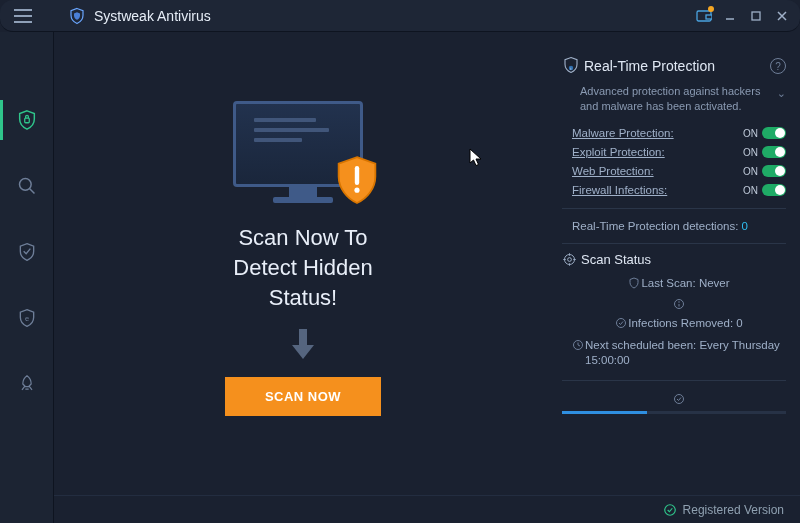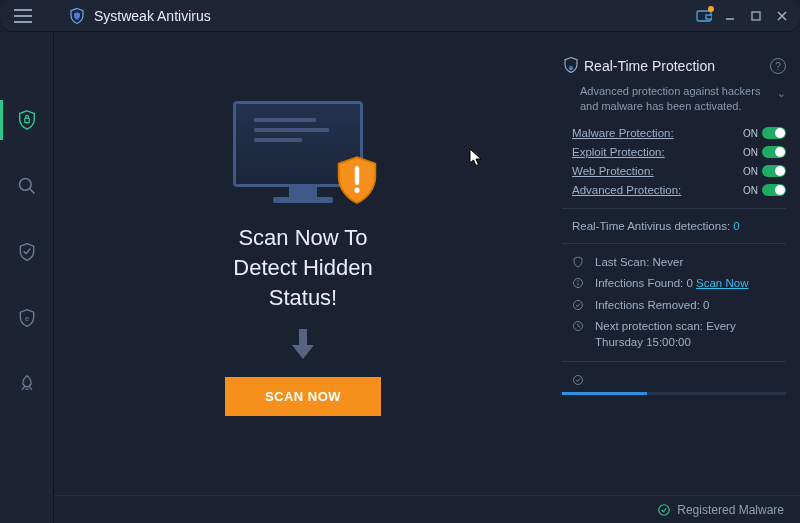--- a/index.html
+++ b/index.html
@@ -47,21 +47,21 @@
   .toggle-row { display: flex; align-items: center; justify-content: space-between; padding: 3.5px 0 3.5px 10px; }
   .toggle-row .lbl { color: #9fb0c8; text-decoration: underline; }
   .toggle-wrap { display: flex; align-items: center; gap: 4px; }
   .toggle-on { font-size: 10px; color: #bfcad9; }
   .switch { width: 24px; height: 12px; background: #1fab66; border-radius: 6px; position: relative; cursor: pointer; }
   .switch::after { content: ""; position: absolute; right: 1px; top: 1px; width: 10px; height: 10px; background: #fff; border-radius: 50%; }
   .divider { height: 1px; background: #2a3548; margin: 8px 0; }
   .stat-line { padding: 3px 0 3px 10px; color: #9fb0c8; }
   .stat-line .num { color: #2fbef0; }
   .link { color: #2fbef0; text-decoration: underline; cursor: pointer; }
-  .sub-item { display: flex; align-items: flex-start; gap: 11px; padding: 3px 0 3px 10px; color: #9fb0c8; line-height: 1.35; }
+  .sub-item { display: flex; align-items: flex-start; gap: 1px; padding: 3px 0 3px 10px; color: #9fb0c8; line-height: 1.35; justify-content: center; }
   .sub-item .ic { flex-shrink: 0; margin-top: 1px; color: #6e7e98; }
   .progress { height: 3px; margin-top: 3px; background: #273246; position: relative; }
   .progress::after { content: ""; position: absolute; left: 0; top: 0; height: 100%; width: 38%; background: #2f8fe0; }
 
   
   .footer { position: absolute; bottom: 0; left: 54px; right: 0; height: 28px; display: flex; align-items: center; justify-content: flex-end; padding-right: 16px; font-size: 12px; color: #8fa0b0; border-top: 1px solid #232d40; }
   .footer .tick { color: #2fc58b; margin-right: 6px; }
 
   .cursor { position: absolute; left: 469px; top: 148px; color: #fff; pointer-events: none; }
 </style>
@@ -202,77 +202,84 @@
         </span>
     </div>
     <div class="toggle-row">
       <span class="lbl">Web Protection:</span>
       <span class="toggle-wrap">
           <span class="toggle-on">ON</span>
           <span class="switch"></span>
         </span>
     </div>
     <div class="toggle-row">
-      <span class="lbl">Advanced Protection:</span>
+      <span class="lbl">Firewall Infections:</span>
       <span class="toggle-wrap">
           <span class="toggle-on">ON</span>
           <span class="switch"></span>
         </span>
     </div>
 
     <div class="divider"></div>
     <div class="stat-line">
-      <span>Real-Time Antivirus detections:</span> <span class="num">0</span>
+      <span>Real-Time Protection detections:</span> <span class="num">0</span>
     </div>
     <div class="divider"></div>
 
+    <div class="section-head" style="font-size:13px;margin-bottom:6px">
+      <svg width="15" height="15" viewBox="0 0 24 24">
+          <circle cx="12" cy="12" r="8" fill="none" stroke="#9fb0c8" stroke-width="1.5"></circle>
+          <circle cx="12" cy="12" r="3" fill="none" stroke="#9fb0c8" stroke-width="1.5"></circle>
+          <path d="M12 2v4M12 18v4M2 12h4M18 12h4" stroke="#9fb0c8" stroke-width="1.5"></path>
+        </svg>
+      <span>Scan Status</span>
+    </div>
     <div class="sub-item">
       <svg class="ic" width="12" height="12" viewBox="0 0 24 24">
           <path d="M12 2l8 3v6c0 5-3.5 9-8 11-4.5-2-8-6-8-11V5l8-3z" fill="none" stroke="currentColor" stroke-width="2"></path>
         </svg>
       <span><span>Last Scan:</span> <span>Never</span></span>
     </div>
     <div class="sub-item">
       <svg class="ic" width="12" height="12" viewBox="0 0 24 24">
           <circle cx="12" cy="12" r="9" fill="none" stroke="currentColor" stroke-width="2"></circle>
           <line x1="12" y1="8" x2="12" y2="8" stroke="currentColor" stroke-width="3" stroke-linecap="round"></line>
           <line x1="12" y1="12" x2="12" y2="17" stroke="currentColor" stroke-width="2"></line>
         </svg>
-      <span><span>Infections Found:</span> <span class="num">0</span> <span class="link">Scan Now</span></span>
     </div>
     <div class="sub-item">
       <svg class="ic" width="12" height="12" viewBox="0 0 24 24">
           <circle cx="12" cy="12" r="9" fill="none" stroke="currentColor" stroke-width="2"></circle>
           <path d="M8 12l3 3 5-6" fill="none" stroke="currentColor" stroke-width="2"></path>
         </svg>
       <span><span>Infections Removed:</span> <span class="num">0</span></span>
     </div>
     <div class="sub-item">
       <svg class="ic" width="12" height="12" viewBox="0 0 24 24">
           <circle cx="12" cy="12" r="9" fill="none" stroke="currentColor" stroke-width="2"></circle>
           <path d="M12 7v5l4 2" fill="none" stroke="currentColor" stroke-width="2"></path>
         </svg>
-      <span><span>Next protection scan:</span> <span>Every Thursday 15:00:00</span></span>
+      <span><span>Next scheduled been:</span> <span>Every Thursday 15:00:00</span></span>
     </div>
 
     <div class="divider"></div>
 
     <div class="sub-item">
       <svg class="ic" width="12" height="12" viewBox="0 0 24 24">
           <circle cx="12" cy="12" r="9" fill="none" stroke="currentColor" stroke-width="2"></circle>
           <path d="M8 12l3 3 5-6" fill="none" stroke="currentColor" stroke-width="2"></path>
         </svg>
     </div>
     <div class="progress"></div>
   </div>
 </div>
 
 <div class="footer">
   <svg class="tick" width="14" height="14" viewBox="0 0 24 24">
       <circle cx="12" cy="12" r="9" fill="none" stroke="currentColor" stroke-width="2"></circle>
       <path d="M8 12l3 3 5-6" fill="none" stroke="currentColor" stroke-width="2"></path>
     </svg>
-  <span>Registered Malware</span>
+  <span>Registered Version</span>
 </div>
 
 <svg class="cursor" width="14" height="20" viewBox="0 0 14 20">
   <path d="M1 1l0 14 3.5-3 2.5 5.5 2.5-1-2.5-5.5 5 0z" fill="#fff" stroke="#000" stroke-width="1"></path>
 </svg>
 
 </body></html>

